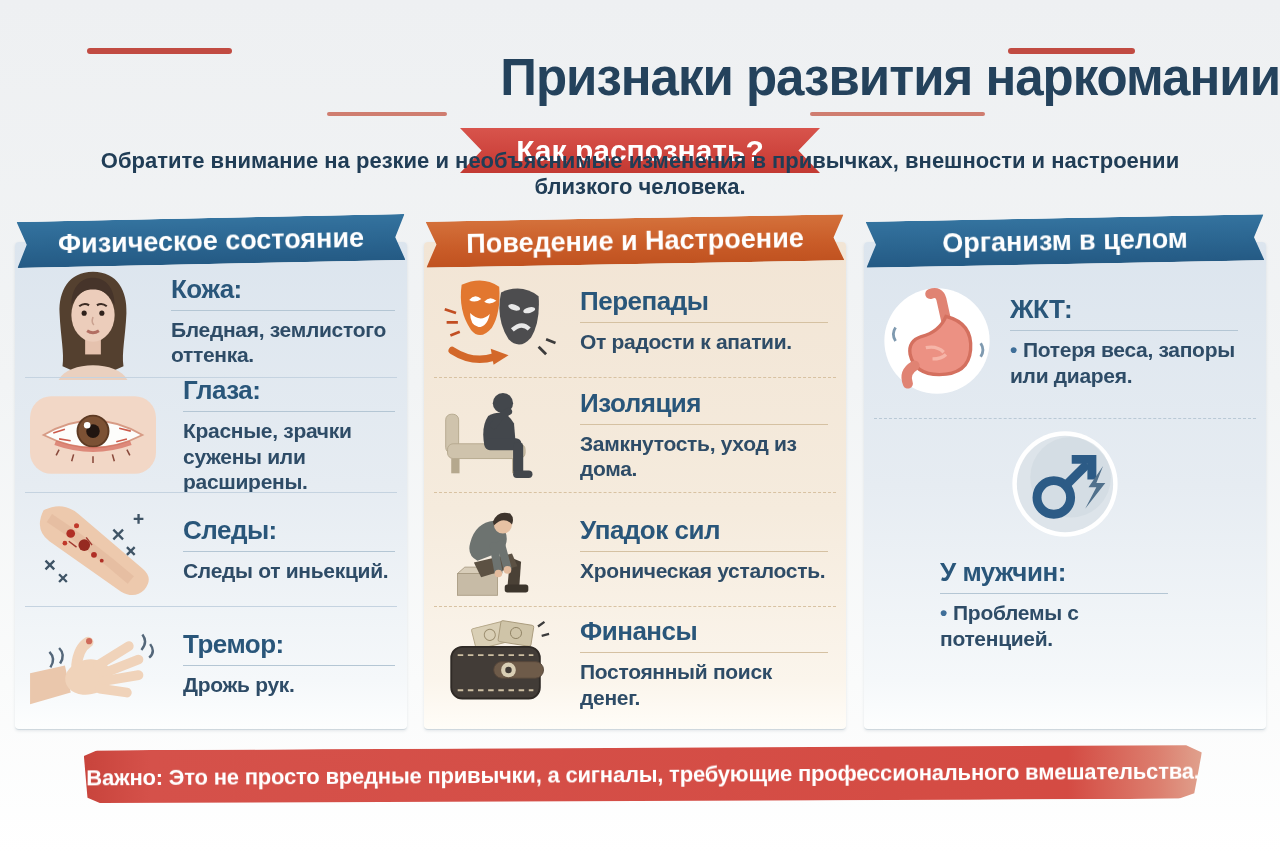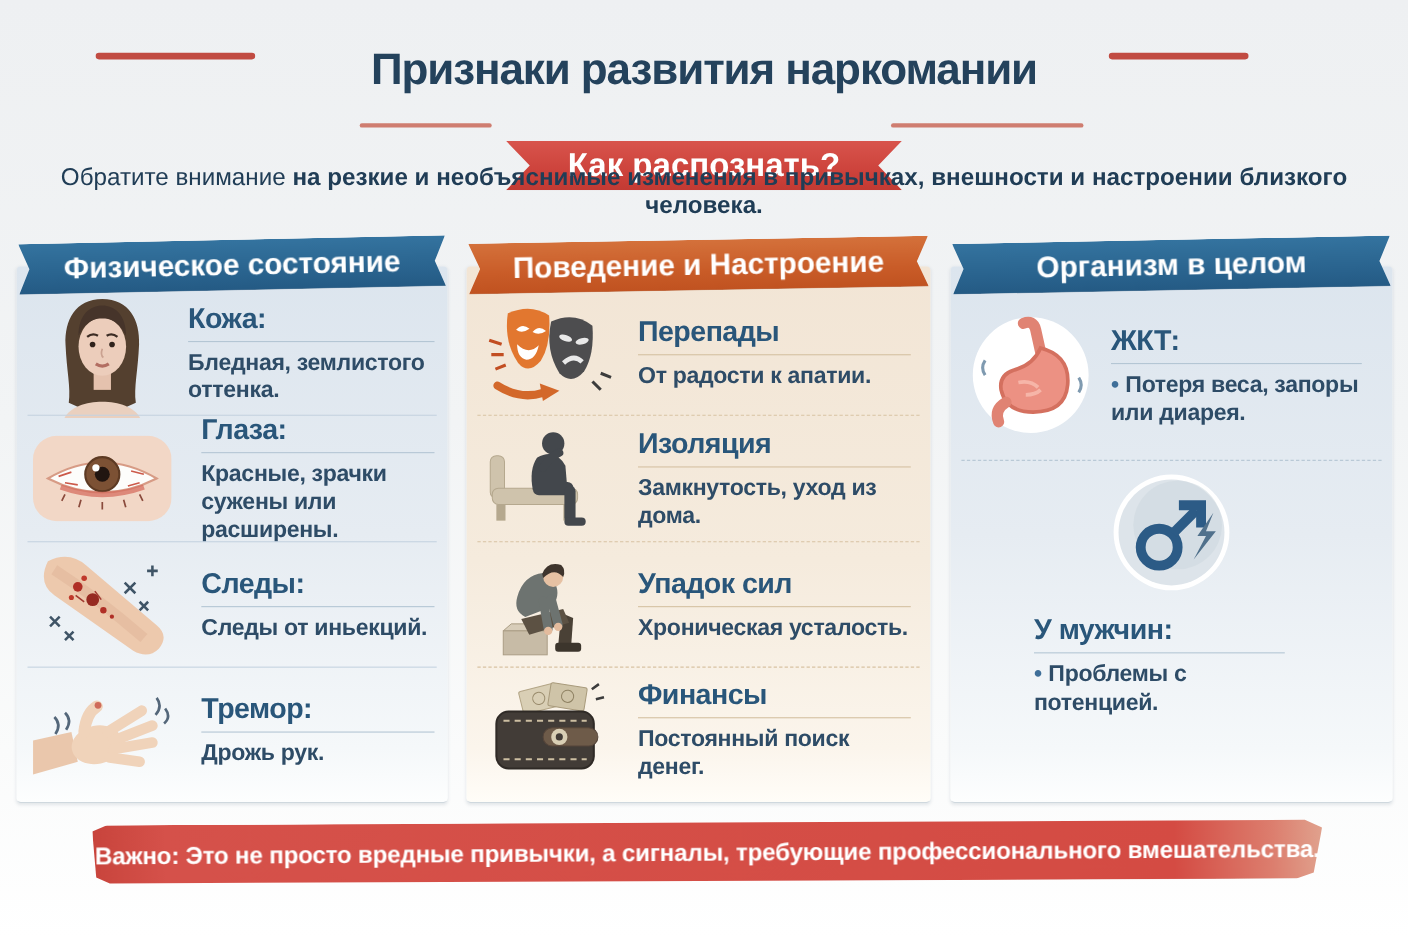--- a/index.html
+++ b/index.html
@@ -1,37 +1,37 @@
 <!DOCTYPE html>
 <html><head>
 <meta charset="utf-8">
 <style>
   html,body{margin:0;padding:0;}
   body{font-family:"Liberation Sans",sans-serif;background:#e9eaec;}
   .poster{position:relative;width:1280px;height:853px;overflow:hidden;
     background:linear-gradient(180deg,#eef0f2 0%,#f2f4f5 45%,#fafbfb 80%,#ffffff 100%);}
   
-  .page-title{position:absolute;top:14px;left:0;right:0;text-align:center;
-    font-size:40px;font-weight:bold;color:#24425c;letter-spacing:-1px;}
+  .page-title{position:absolute;top:14px;left:0;right:0;text-align:right;
+    font-size:51px;font-weight:bold;color:#24425c;letter-spacing:-1px;}
   .title-dash{position:absolute;top:48px;height:6px;border-radius:3px;background:#c14b42;}
   .title-dash.left{left:87px;width:145px;}
   .title-dash.right{right:145px;width:127px;}
   
   .sub-ribbon{position:absolute;top:92px;left:460px;width:360px;height:45px;
     background:linear-gradient(180deg,#d8544c 0%,#cb4039 70%,#c23a33 100%);
     color:#fff;font-size:30px;font-weight:bold;text-align:center;line-height:45px;
     clip-path:polygon(0 0,100% 0,94% 50%,100% 100%,0 100%,6% 50%);
     filter:drop-shadow(0 2px 2px rgba(0,0,0,.18));margin-top:36px;}
   .sub-line{position:absolute;top:112px;height:4px;border-radius:2px;background:#cf7d70;}
   .sub-line.left{left:327px;width:120px;}
   .sub-line.right{right:295px;width:175px;}
   
   .intro{position:absolute;top:148px;left:50px;right:50px;text-align:center;
     font-size:22px;color:#203d56;margin:0;}
-  .intro b{font-weight:400;}
+  .intro b{font-weight:700;}
   .intro span{font-weight:600;}
   
   .col{position:absolute;top:218px;height:512px;}
   .col-1{left:15px;width:392px;}
   .col-2{left:424px;width:422px;}
   .col-3{left:864px;width:402px;}
   .panel{position:absolute;top:24px;left:0;right:0;bottom:0;border-radius:4px;
     border-bottom:1px solid #cfd8de;box-shadow:0 1px 3px rgba(90,110,130,.15);}
   .col-1 .panel,.col-3 .panel{background:linear-gradient(180deg,#dce5ee 0%,#e6ecf2 50%,#f5f8fa 90%,#fdfefe 100%);}
   .col-2 .panel{background:linear-gradient(180deg,#f2e5d5 0%,#f5ebdd 55%,#fbf5ec 90%,#fffdf8 100%);}

